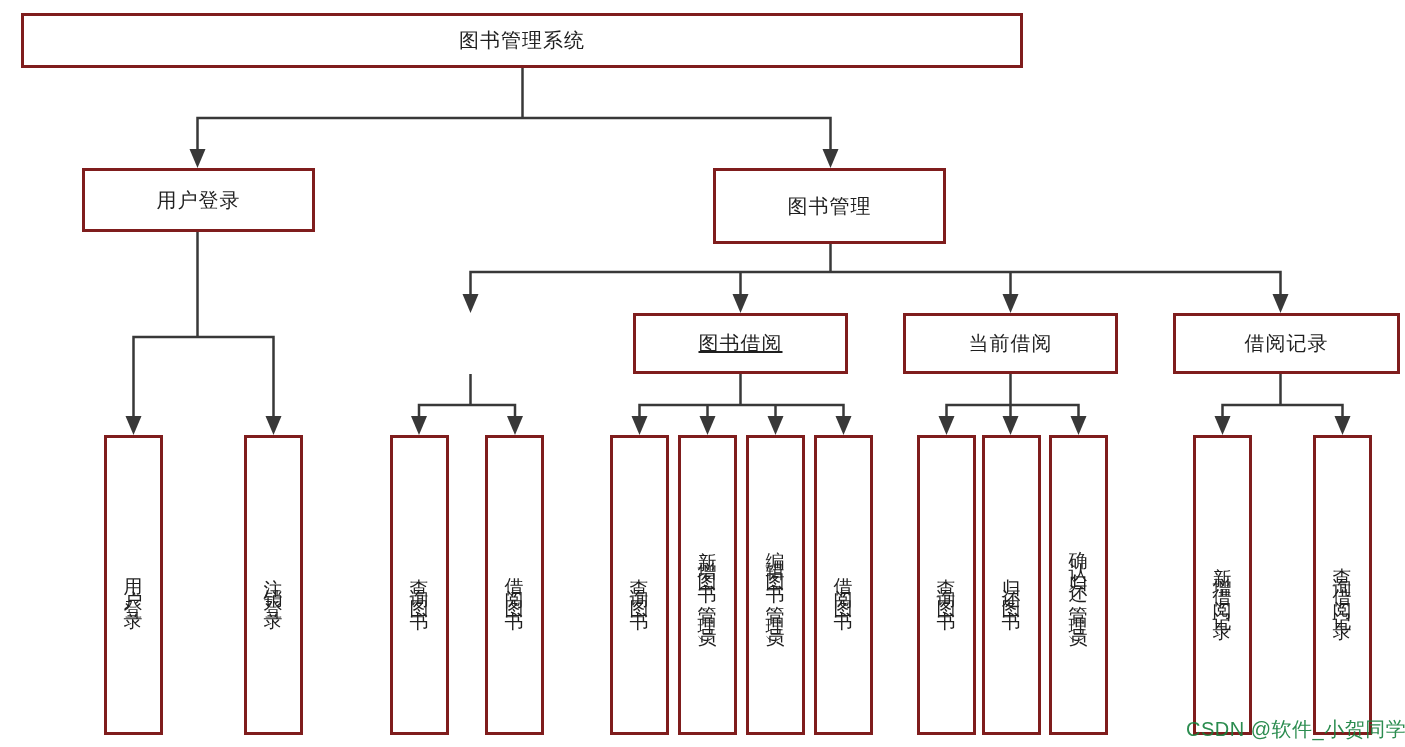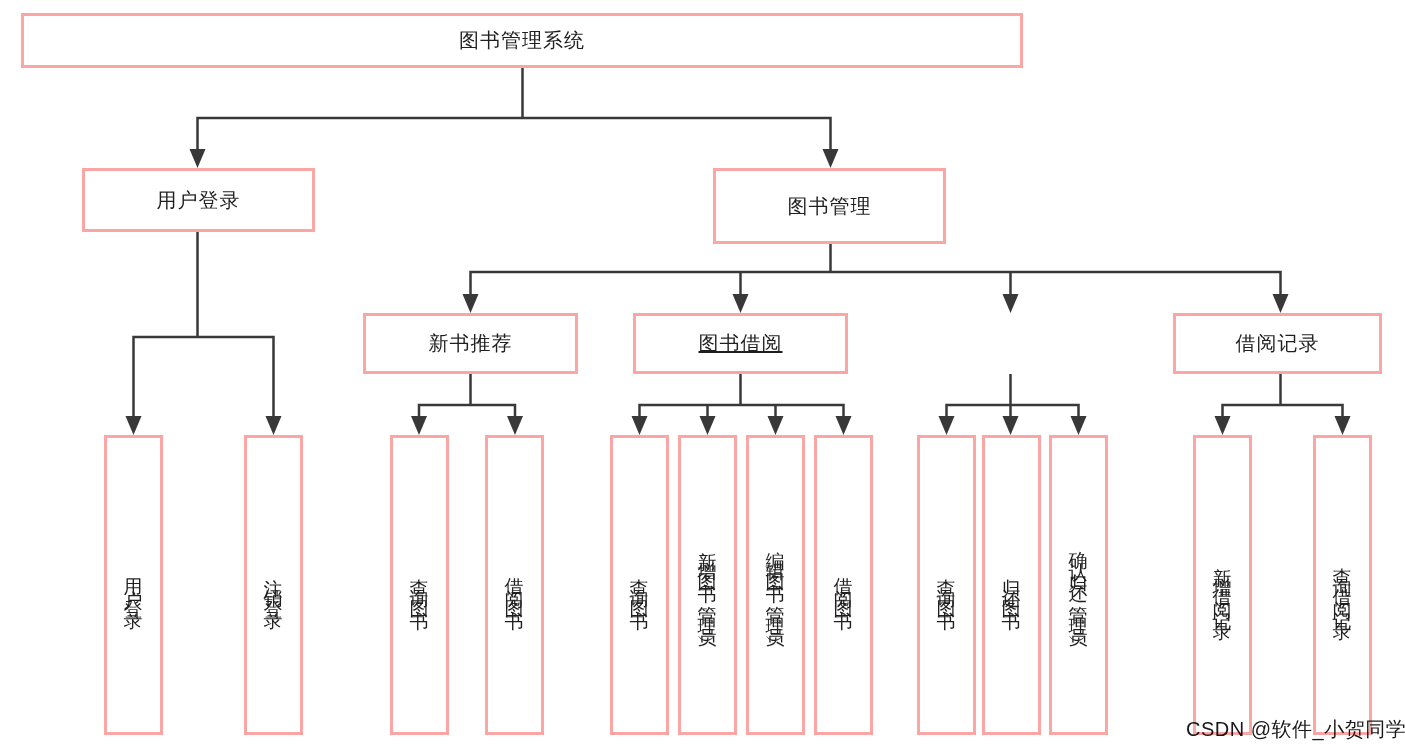--- a/index.html
+++ b/index.html
@@ -13,21 +13,21 @@
   }
   .connectors {
     position: absolute;
     left: 0; top: 0;
     width: 1405px; height: 747px;
     z-index: 1;
   }
   .box {
     position: absolute;
     box-sizing: border-box;
-    border: 3px solid #fca5a5;
+    border: 3px solid #7f1d1d;
     background: #ffffff;
     display: flex;
     align-items: center;
     justify-content: center;
     z-index: 2;
     color: #1f1f1f;
     font-size: 20px;
   }
   .hlabel { white-space: nowrap; letter-spacing: 1px; }
   .leaf { width: 59px; top: 435px; height: 300px; }
@@ -37,21 +37,21 @@
     letter-spacing: 11px;
     font-size: 19px;
     line-height: 1;
     color: #1f1f1f;
   }
   .watermark {
     position: absolute;
     left: 1186px;
     top: 716px;
     font-size: 20px;
-    color: #000000;
+    color: #15803d;
     opacity: 0.9;
     z-index: 5;
     white-space: nowrap;
     letter-spacing: 0.5px;
   }
 </style>
 </head>
 <body>
 
 <div class="canvas">
@@ -115,27 +115,27 @@
     <span class="hlabel">图书管理系统</span>
   </div>
 
   <div class="box" style="left:82px; top:168px; width:233px; height:64px;">
     <span class="hlabel">用户登录</span>
   </div>
   <div class="box" style="left:713px; top:168px; width:233px; height:76px;">
     <span class="hlabel">图书管理</span>
   </div>
 
-  <div class="box" style="left:363px; top:313px; width:215px; height:61px;">
-    <span class="hlabel">新书推荐</span>
-  </div>
   <div class="box" style="left:633px; top:313px; width:215px; height:61px;text-decoration:underline;">
     <span class="hlabel">图书借阅</span>
   </div>
-  <div class="box" style="left:1173px; top:313px; width:209px; height:61px;text-align:right;">
+  <div class="box" style="left:903px; top:313px; width:215px; height:61px;">
+    <span class="hlabel">当前借阅</span>
+  </div>
+  <div class="box" style="left:1173px; top:313px; width:227px; height:61px;text-align:right;">
     <span class="hlabel">借阅记录</span>
   </div>
 
   <div class="box leaf" style="left:104px;">
     <span class="vtext">用户登录</span>
   </div>
   <div class="box leaf" style="left:244px;">
     <span class="vtext">注销登录</span>
   </div>
 

